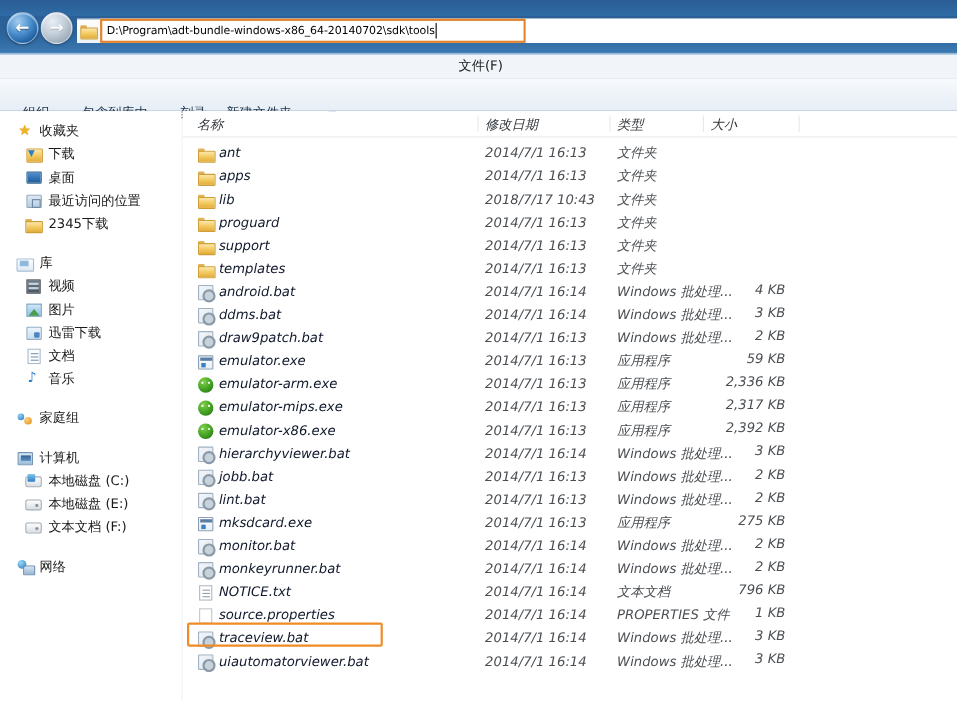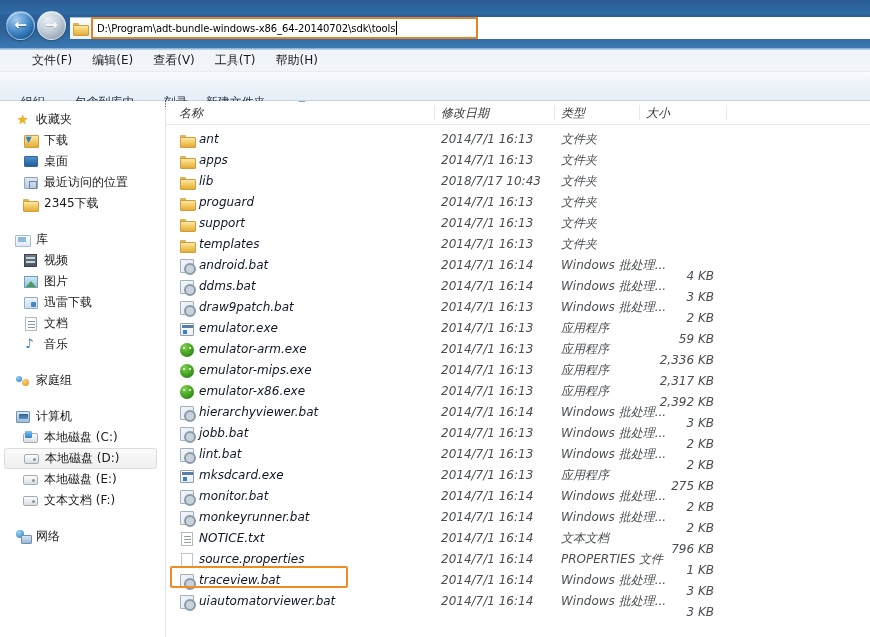--- a/index.html
+++ b/index.html
@@ -110,22 +110,23 @@
     flex: 1 1 auto;
     height: 22px;
     background: #ffffff;
   }
 
   
   .menubar {
     height: 22px;
     background: #f1f5fa;
     display: flex; align-items: center;
-    padding-left: 22px;
+    padding-left: 4px;
     border-bottom: 1px solid #e6ecf3;
+    flex-direction: column;
   }
   .menu-item {
     padding: 2px 10px;
     color: #1b1b1b;
     font-size: 12px;
     white-space: nowrap;
   }
 
   
   .toolbar {
@@ -261,21 +262,21 @@
     position: absolute; left: 275px; top: 3px;
     font-size: 12px; color: #4a4e52;
     line-height: 15px;
   }
   .f-type {
     position: absolute; left: 395px; top: 3px;
     font-size: 12px; color: #4a4e52;
     line-height: 15px;
   }
   .f-size {
-    position: absolute; left: 480px; width: 68px; top: 14px;
+    position: absolute; left: 480px; width: 68px; top: 1px;
     font-size: 12px; color: #4a4e52;
     text-align: right;
     line-height: 15px;
   }
 
   .highlight-box {
     position: absolute;
     border: 2px solid #ef8c26;
     border-radius: 2px;
     pointer-events: none;
@@ -672,26 +673,20 @@
               <span class="ico-pc"></span>
             </span>
           <span class="sb-label">计算机</span>
         </div>
         <div class="sb-row">
           <span class="sb-icon">
               <span class="ico-drive-sys"></span>
             </span>
           <span class="sb-label">本地磁盘 (C:)</span>
         </div>
-        <div class="sb-row selected">
-          <span class="sb-icon">
-              <span class="ico-drive"></span>
-            </span>
-          <span class="sb-label">本地磁盘 (D:)</span>
-        </div>
         <div class="sb-row">
           <span class="sb-icon">
               <span class="ico-drive"></span>
             </span>
           <span class="sb-label">本地磁盘 (E:)</span>
         </div>
         <div class="sb-row">
           <span class="sb-icon">
               <span class="ico-drive"></span>
             </span>

